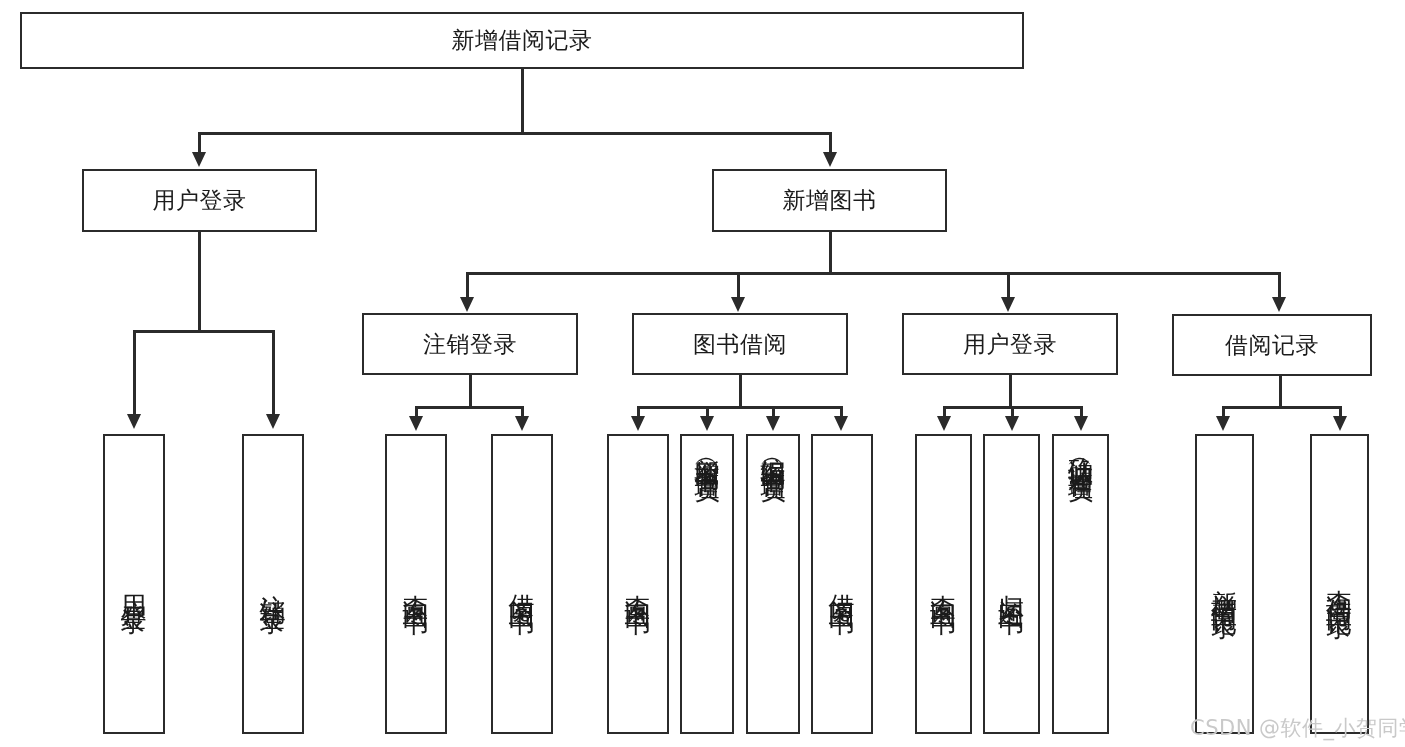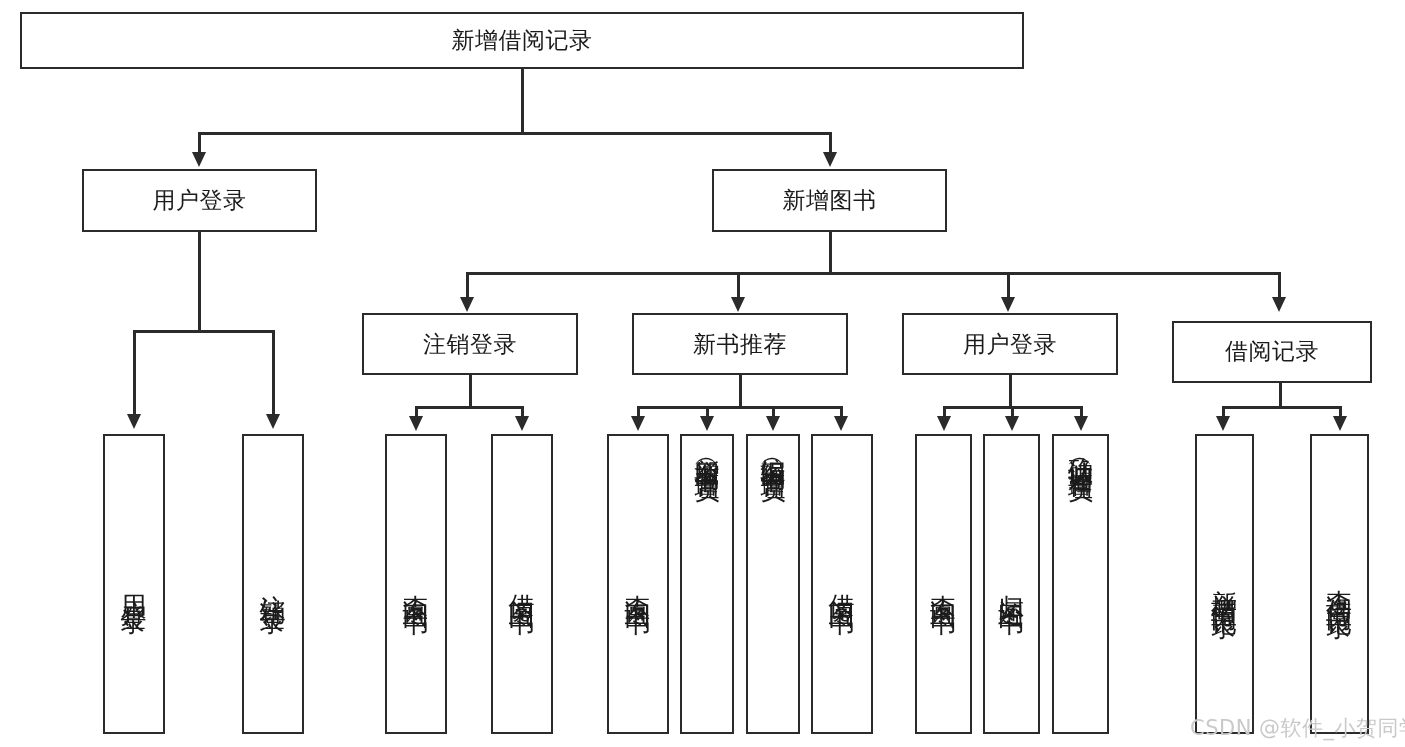--- a/index.html
+++ b/index.html
@@ -107,26 +107,26 @@
   <div class="arrow" style="left:731px;top:297px;"></div>
   <div class="ln v" style="left:1007px;top:272px;height:27px;"></div>
   <div class="arrow" style="left:1001px;top:297px;"></div>
   <div class="ln v" style="left:1278px;top:272px;height:27px;"></div>
   <div class="arrow" style="left:1272px;top:297px;"></div>
 
   <div class="node h-node" style="left:362px;top:313px;width:216px;height:62px;">
     <span class="lbl">注销登录</span>
   </div>
   <div class="node h-node" style="left:632px;top:313px;width:216px;height:62px;">
-    <span class="lbl">新书推荐</span>
+    <span class="lbl">图书借阅</span>
   </div>
   <div class="node h-node" style="left:902px;top:313px;width:216px;height:62px;">
     <span class="lbl">用户登录</span>
   </div>
-  <div class="node h-node" style="left:1172px;top:321px;width:200px;height:62px;font-family:Liberation Serif, serif;">
+  <div class="node h-node" style="left:1172px;top:314px;width:200px;height:62px;">
     <span class="lbl">借阅记录</span>
   </div>
 
   <div class="ln v" style="left:469px;top:375px;height:33px;"></div>
   <div class="ln h" style="left:415px;top:406px;width:108px;"></div>
   <div class="ln v" style="left:415px;top:406px;height:12px;"></div>
   <div class="arrow" style="left:409px;top:416px;"></div>
   <div class="ln v" style="left:521px;top:406px;height:12px;"></div>
   <div class="arrow" style="left:515px;top:416px;"></div>
 

